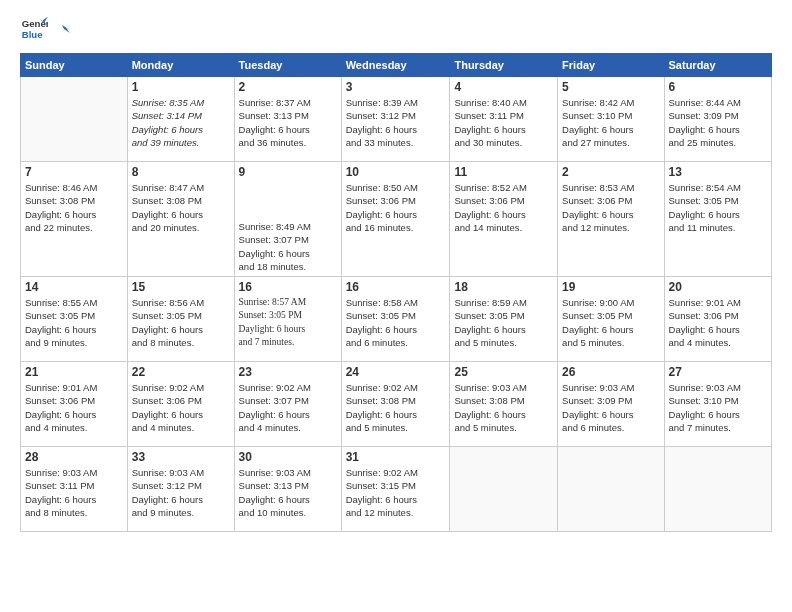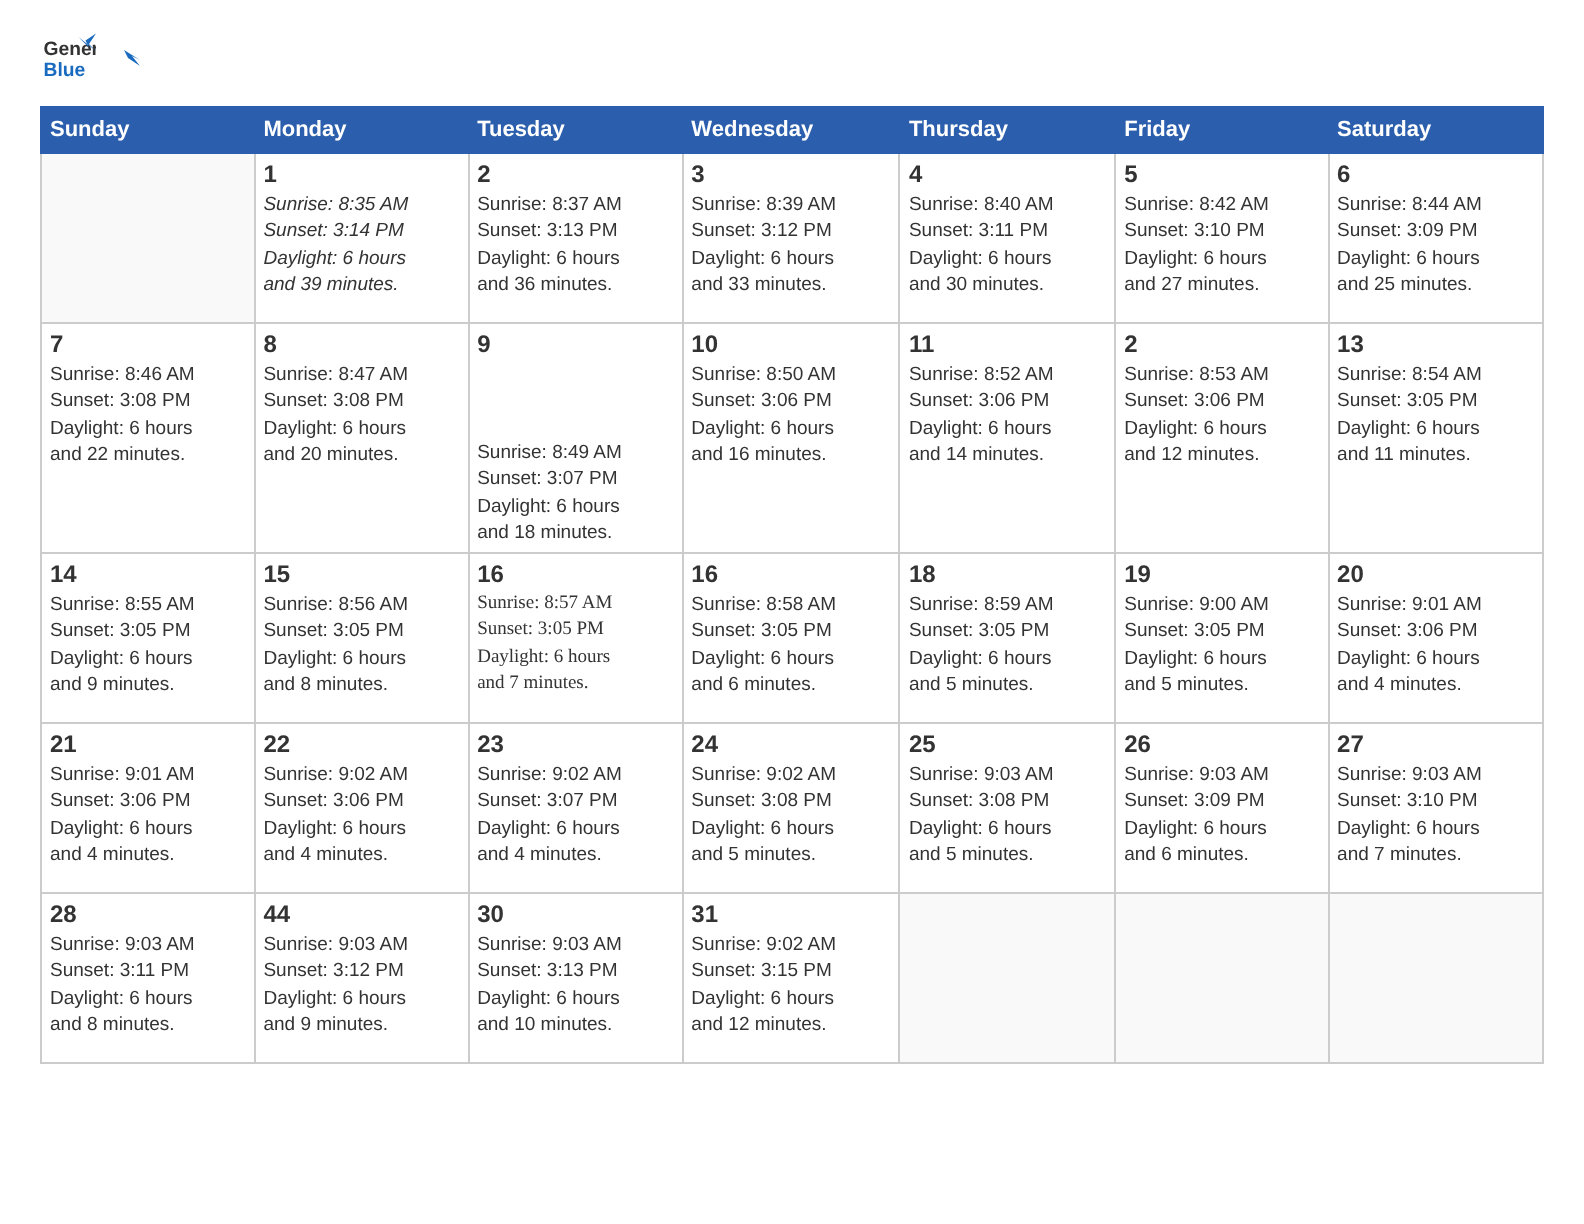--- a/index.html
+++ b/index.html
@@ -319,21 +319,21 @@
         </tr>
         <tr>
           <td>
             <span class="day-number">28</span>
             <div class="day-info" style="white-space: pre-line;">Sunrise: 9:03 AM
 Sunset: 3:11 PM
 Daylight: 6 hours
 and 8 minutes.</div>
           </td>
           <td>
-            <span class="day-number">44</span>
+            <span class="day-number">33</span>
             <div class="day-info" style="white-space: pre-line;">Sunrise: 9:03 AM
 Sunset: 3:12 PM
 Daylight: 6 hours
 and 9 minutes.</div>
           </td>
           <td>
             <span class="day-number">30</span>
             <div class="day-info" style="white-space: pre-line;">Sunrise: 9:03 AM
 Sunset: 3:13 PM
 Daylight: 6 hours

